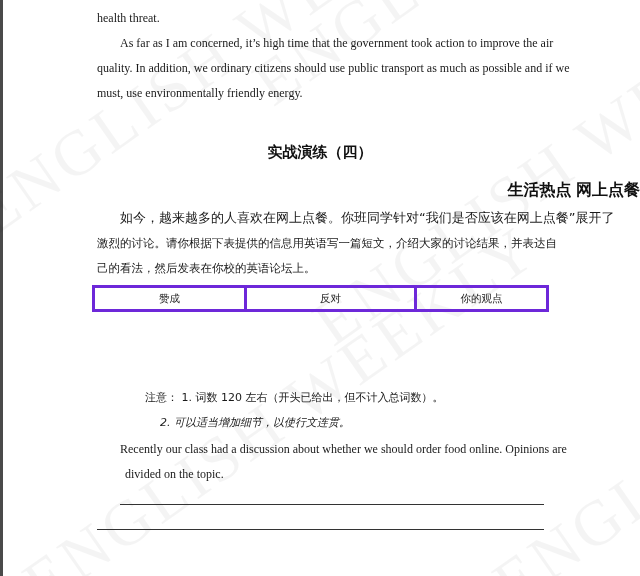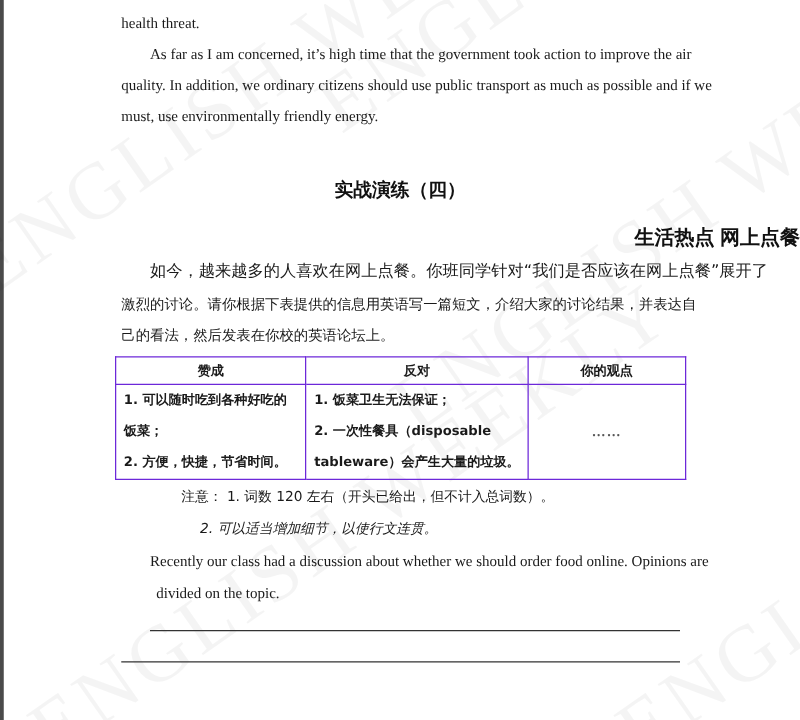--- a/index.html
+++ b/index.html
@@ -54,24 +54,24 @@
     .t2 { top: 180px; font-size: 16px; text-align: right; }
     table.opinions {
       position: absolute;
       left: 92px;
       top: 285px;
       width: 457px;
       border-collapse: collapse;
       font-size: 11px;
     }
     table.opinions td, table.opinions th {
-      border: 1px solid #6d28d9;
+      border: 3px solid #6d28d9;
       padding: 0 6px;
       vertical-align: middle;
-      font-weight: bold;
+      font-weight: normal;
     }
     table.opinions th {
       height: 21px;
       text-align: center;
       font-family: "DejaVu Sans", sans-serif;
       font-size: 10.5px;
     }
     table.opinions td .row {
       height: 25px;
       line-height: 25px;
@@ -119,33 +119,20 @@
     <col style="width:153px">
     <col style="width:171px">
     <col style="width:133px">
   </colgroup>
   <tbody>
       <tr>
     <th>赞成</th>
     <th>反对</th>
     <th>你的观点</th>
   </tr>
-  <tr>
-    <td>
-      <div class="row">1. 可以随时吃到各种好吃的</div>
-      <div class="row">饭菜；</div>
-      <div class="row">2. 方便，快捷，节省时间。</div>
-    </td>
-    <td>
-      <div class="row">1. 饭菜卫生无法保证；</div>
-      <div class="row">2. 一次性餐具（disposable</div>
-      <div class="row">tableware）会产生大量的垃圾。</div>
-    </td>
-    <td class="views">……</td>
-  </tr>
 </tbody>
   </table>
 
 <div class="line cn" style="left:120px; top:390px; font-size:11px;margin-left:25px;">
   <span>注意：</span>
   <span>1. 词数 120 左右（开头已给出，但不计入总词数）。</span>
 </div>
 <div class="line cn" style="left:160px; top:415px; font-size:11px;font-style:italic;">2. 可以适当增加细节，以使行文连贯。</div>
 
 <div class="line" style="left:120px; top:441px;">Recently our class had a discussion about whether we should order food online. Opinions are</div>

